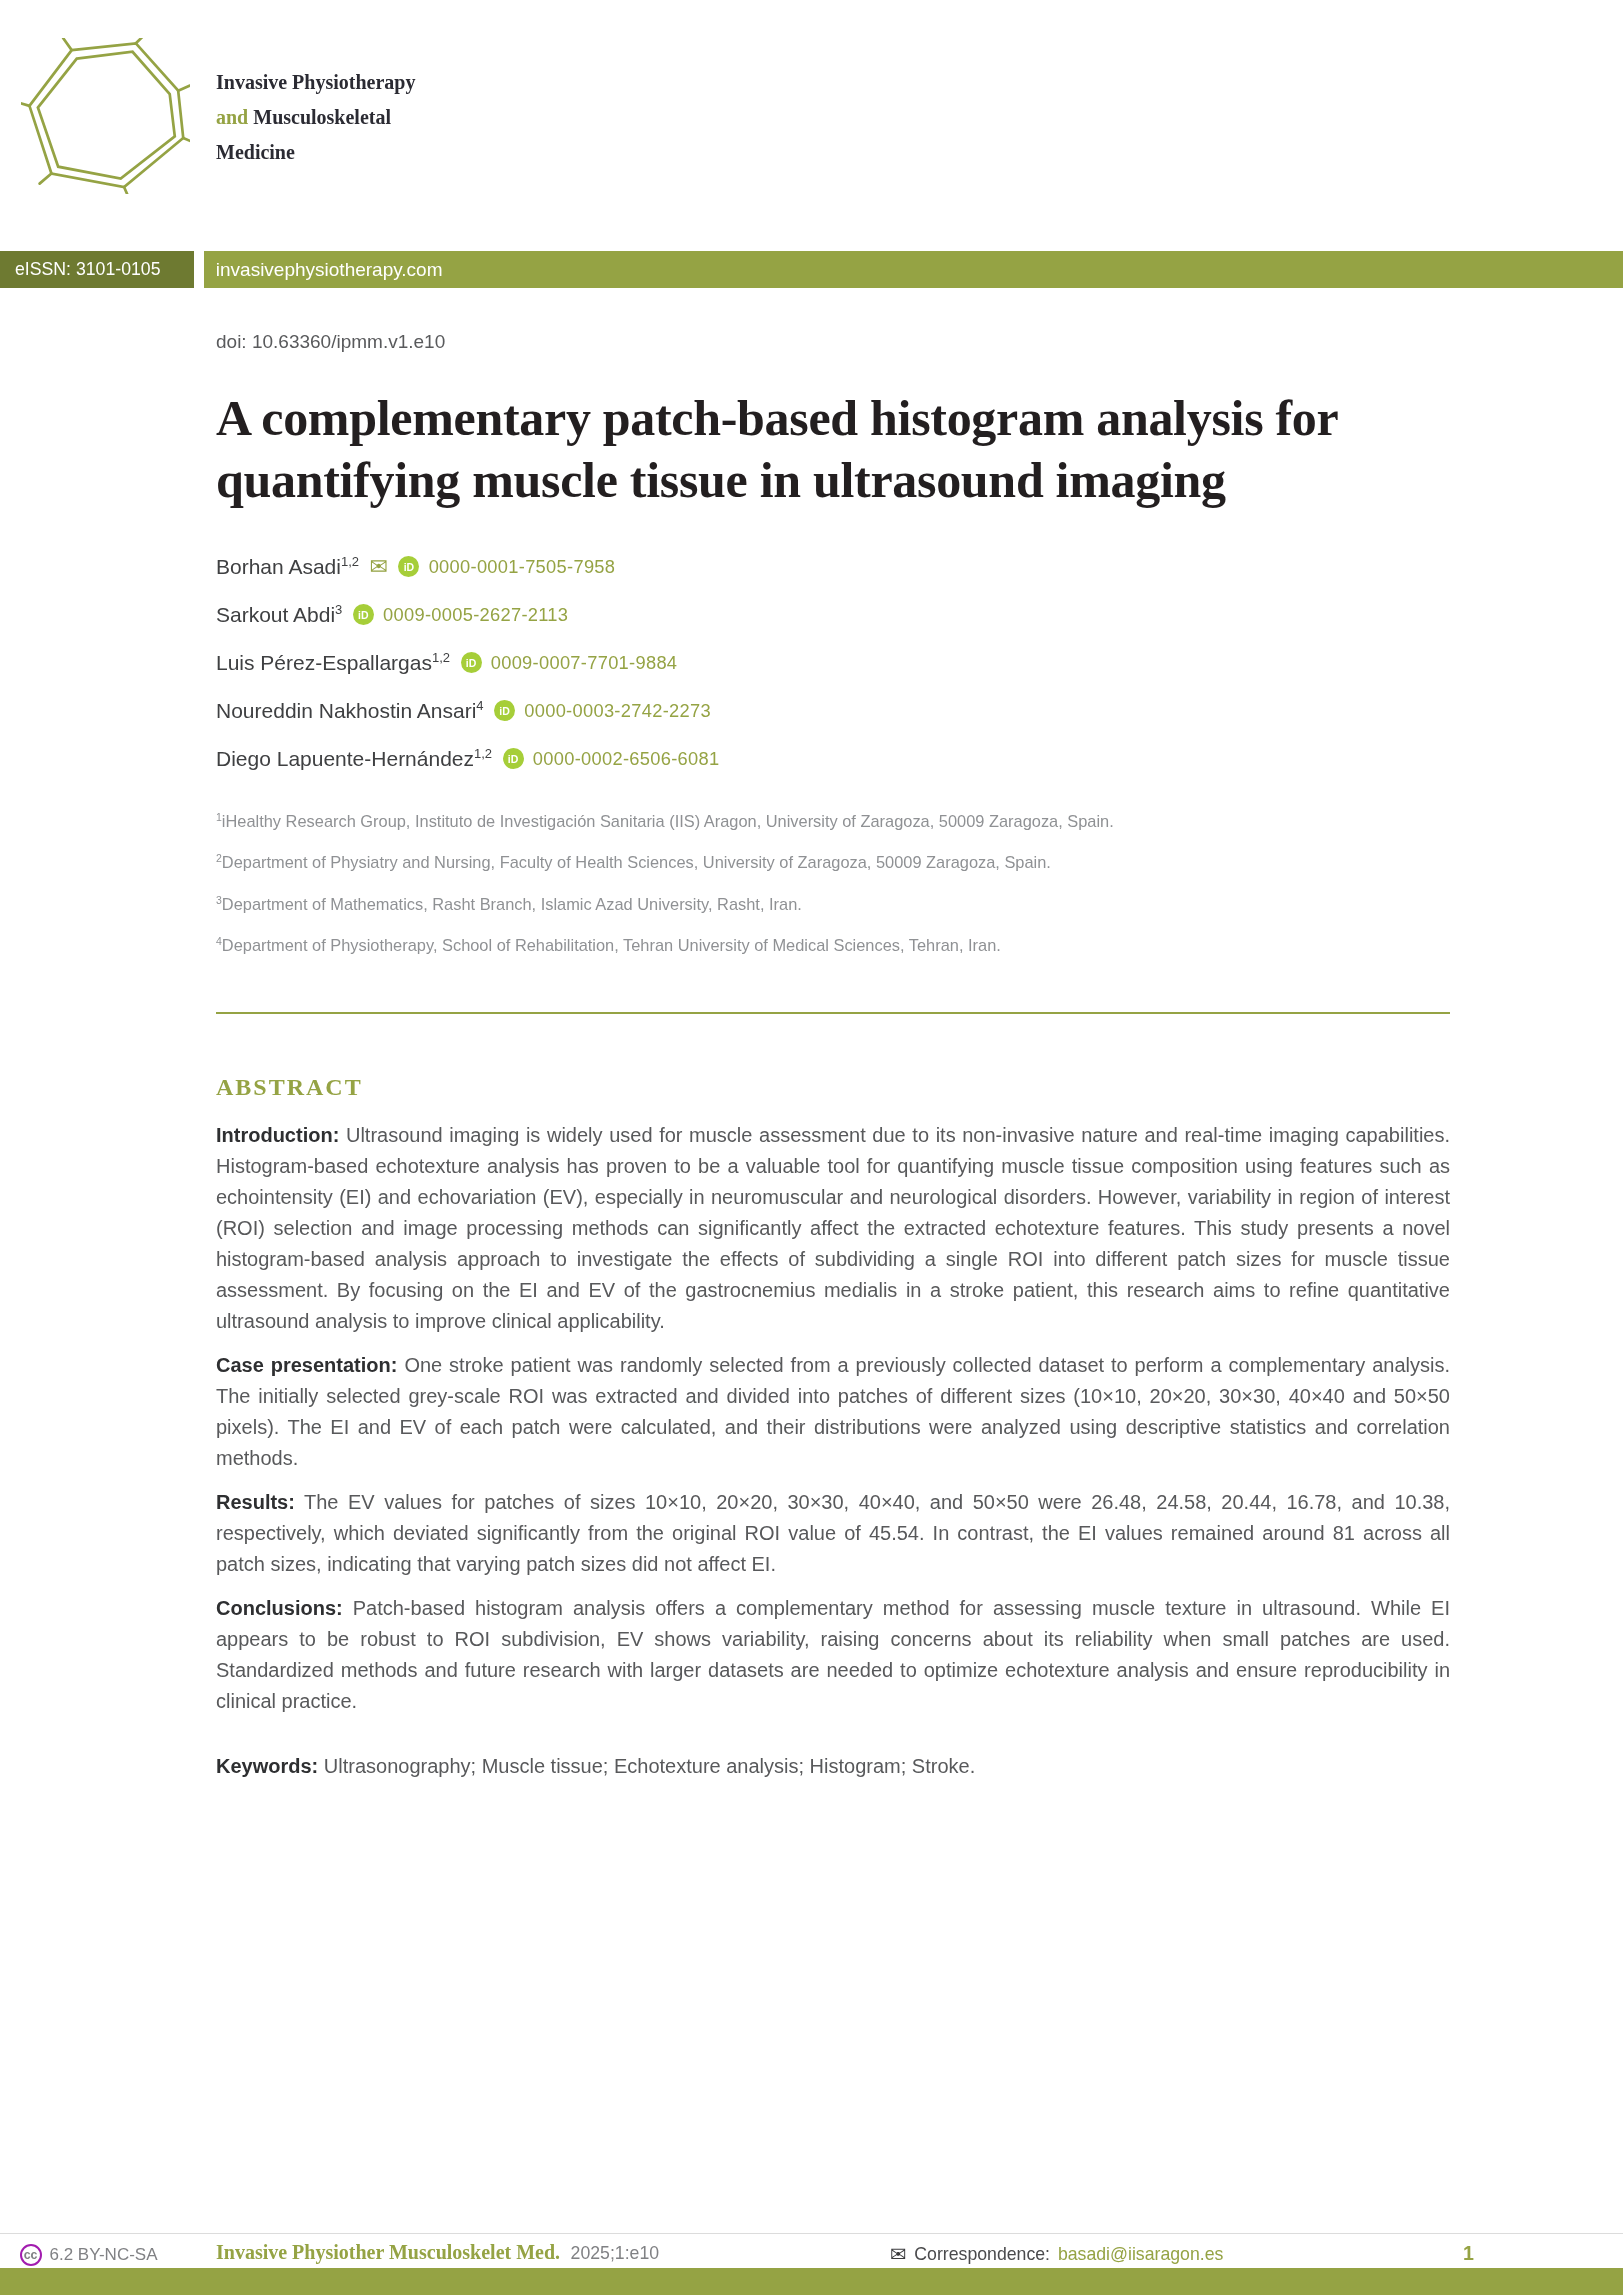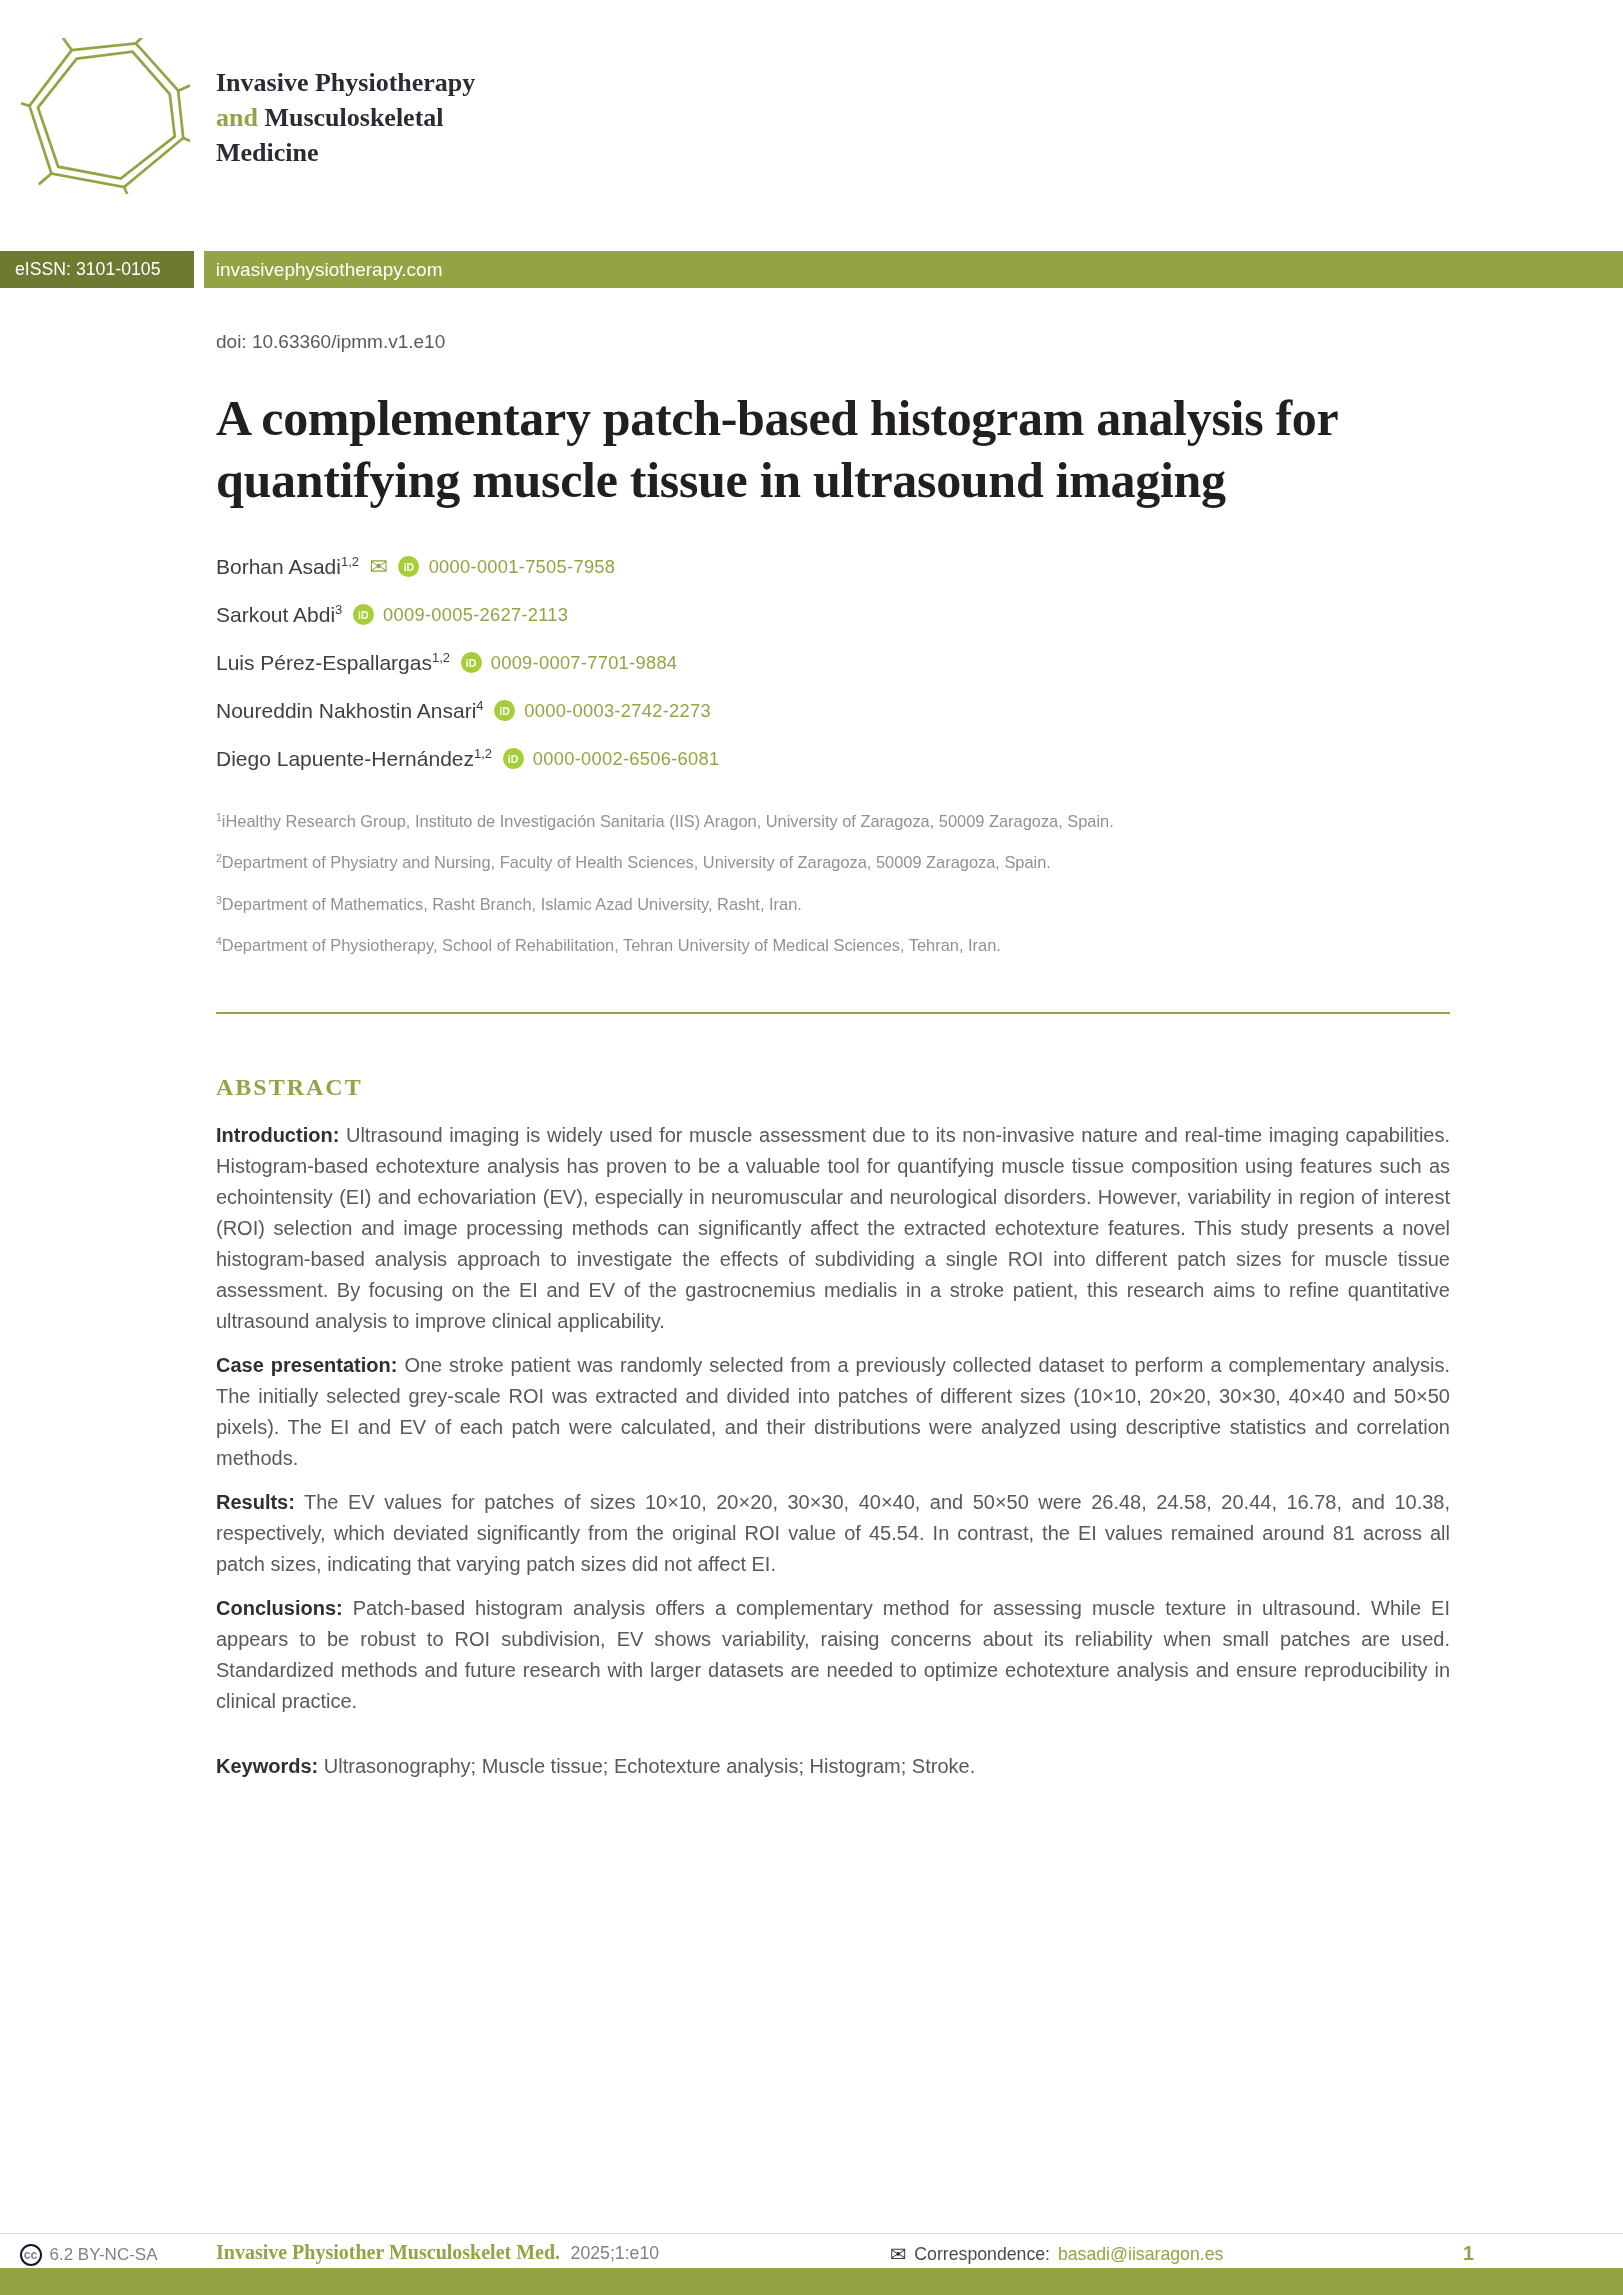--- a/index.html
+++ b/index.html
@@ -2,21 +2,21 @@
 <html style="font-size:10.5px"><head>
 <meta charset="utf-8">
 <style>
   html,body{margin:0;padding:0;background:#ffffff;}
   .page{position:relative;width:1623px;height:2295px;background:#ffffff;overflow:hidden;
         font-family:"Liberation Sans",sans-serif;color:#58595b;}
 
   
   .logo-art{position:absolute;left:21px;top:38px;width:169px;height:156px;}
   .logo-text{position:absolute;left:216px;top:65px;font-family:"Liberation Serif",serif;
-             font-weight:700;font-size:26px;line-height:35px;color:#2b2b33;}
+             font-weight:700;font-size:20px;line-height:35px;color:#2b2b33;}
   .logo-and{color:#95a344;}
 
   .issn-box{position:absolute;left:0;top:251px;width:194px;height:37px;background:#6e7a31;
             color:#ffffff;font-size:17.7px;display:flex;align-items:center;
             padding-left:15px;box-sizing:border-box;}
   .site-bar{position:absolute;left:204px;top:251px;right:0;height:37px;background:#95a344;
             color:#ffffff;font-size:19px;display:flex;align-items:center;padding-left:11.8px;}
 
   
   .main{position:absolute;left:216px;top:331px;width:1234px;}
@@ -45,21 +45,21 @@
   .abs p{margin:13px 0 0 0;font-size:20px;line-height:31px;color:#58595b;text-align:justify;}
   .abs p.first{margin-top:19.6px;}
   .abs b{color:#2e2f31;}
   .keywords{margin-top:38px;font-size:20px;}
   .keywords b{color:#2e2f31;}
 
   
   .footer-divider{position:absolute;left:0;right:0;top:2233px;height:1.3px;background:#dcdcdc;}
   .lic{position:absolute;left:19.6px;top:2244px;display:flex;align-items:center;gap:7.9px;
        color:#808184;font-size:17px;}
-  .cc-circle{width:22px;height:22px;border:2px solid #0f172a;border-radius:50%;
+  .cc-circle{width:22px;height:22px;border:2px solid #a21caf;border-radius:50%;
              display:flex;align-items:center;justify-content:center;font-size:12.4px;
              font-weight:700;box-sizing:border-box;}
   .jref{position:absolute;left:216px;top:2241px;display:flex;align-items:flex-end;gap:10.5px;}
   .jabbr{font-family:"Liberation Serif",serif;font-weight:700;font-size:20px;color:#95a344;}
   .jissue{font-size:17.7px;color:#808184;}
   .corr{position:absolute;left:890px;top:2244px;display:flex;align-items:center;gap:7.9px;
         font-size:17.7px;color:#4a4a4c;}
   .corr .env{font-size:19.6px;color:#3a3a3c;line-height:1;}
   .corr .email{color:#95a344;}
   .pageno{position:absolute;left:1463px;top:2242px;font-size:19.6px;font-weight:700;color:#95a344;}

